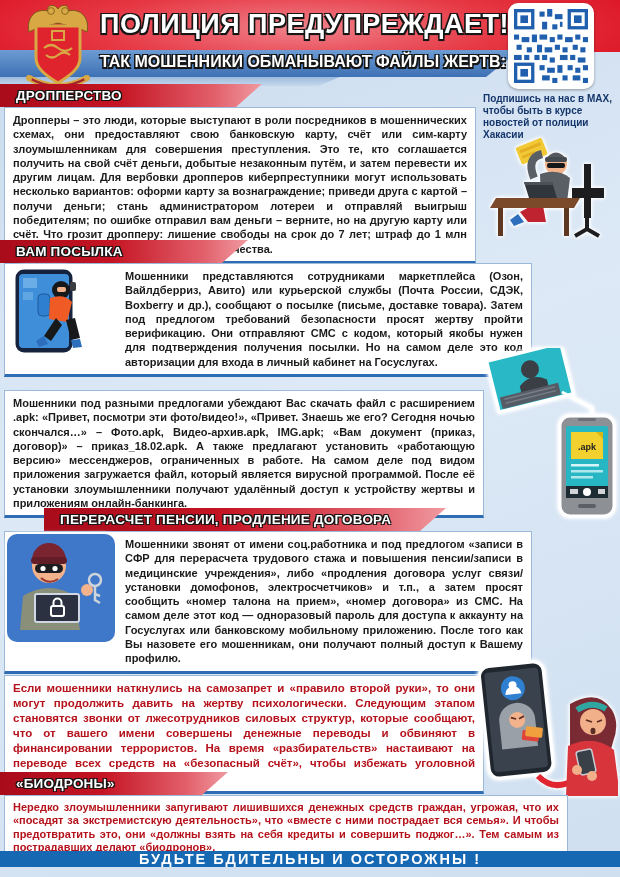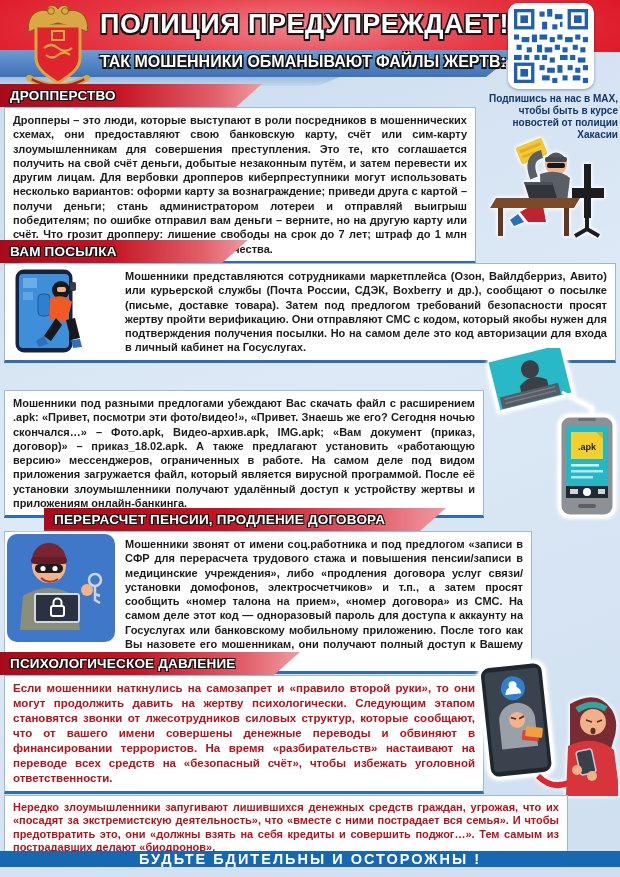--- a/index.html
+++ b/index.html
@@ -15,29 +15,29 @@
   .stripe-tail{position:absolute;left:0;top:77px;width:340px;height:9px;
     background:linear-gradient(180deg,#9dbbdd,#c4d8ec);clip-path:polygon(0 0,100% 0,calc(100% - 22px) 100%,0 100%);}
   .page-title{position:absolute;left:100px;top:9px;width:400px;text-align:center;
     font-size:27px;font-weight:bold;letter-spacing:.5px;white-space:nowrap;}
   .subtitle{position:absolute;left:100px;top:53px;width:400px;text-align:center;
     font-size:16px;font-weight:bold;white-space:nowrap;}
   .outline-w{color:#fff;text-shadow:-1.5px -1.5px 0 #161616,1.5px -1.5px 0 #161616,
     -1.5px 1.5px 0 #161616,1.5px 1.5px 0 #161616,0 2px 1px #161616;}
   .emblem{position:absolute;left:16px;top:2px;}
   
-  .qr-panel{position:absolute;left:483px;top:3px;width:135px;text-align:right;}
+  .qr-panel{position:absolute;left:483px;top:3px;width:135px;text-align:left;}
   .qr-box{width:86px;height:86px;margin:0 auto;background:#fff;border-radius:10px;
     box-shadow:0 1px 3px rgba(0,0,0,.35);display:flex;align-items:center;justify-content:center;}
   .qr-caption{margin-top:4px;font-size:10px;line-height:1.2;font-weight:bold;color:#15366b;}
   
   .sec-banner{position:absolute;left:0;height:23px;
     background:linear-gradient(90deg,#a90b1a 0%,#c51423 45%,#e2606b 82%,#f09ba2 100%);
     clip-path:polygon(0 0,100% 0,calc(100% - 26px) 100%,0 100%);
-    display:flex;align-items:center;padding-left:10px;box-sizing:border-box;}
+    display:flex;align-items:center;padding-left:16px;box-sizing:border-box;}
   .sec-banner span{font-size:13.5px;font-weight:bold;letter-spacing:.2px;white-space:nowrap;
     color:#fff;text-shadow:-1.2px -1.2px 0 #161616,1.2px -1.2px 0 #161616,
     -1.2px 1.2px 0 #161616,1.2px 1.2px 0 #161616;}
   .sec-box{position:absolute;background:#fff;border:1px solid #9db9d9;border-bottom:3px solid #2e6db4;
     box-sizing:border-box;padding:5px 8px;}
   .sec-box p{margin:0;font-size:11px;line-height:1.3;font-weight:bold;text-align:justify;}
   .t-dark{color:#1b1b1b;}
   .t-red{color:#b5121b;}
   .ill{position:absolute;filter:drop-shadow(0 0 2px #fff) drop-shadow(0 0 1px #fff);}
   
@@ -155,21 +155,21 @@
     <polygon points="28,62 112,62 106,72 22,72" fill="#7a4a2b"></polygon>
     <rect x="30" y="72" width="5" height="28" fill="#5e3820"></rect>
       <rect x="96" y="72" width="5" height="28" fill="#5e3820"></rect>
     <path d="M56 46 h28 l5 16 h-28 z" fill="#31353c"></path>
       <path d="M56 46 h28 l1 3 h-28 z" fill="#4b5059"></path>
   </svg>
 
   <div class="sec-banner" style="top:240px;width:248px;">
     <span>ВАМ ПОСЫЛКА</span>
   </div>
-  <div class="sec-box" style="left:4px;top:263px;width:612px;min-height:97px;">
+  <div class="sec-box" style="left:4px;top:263px;width:528px;min-height:97px;">
     <p class="t-dark" style="margin-left:112px;">Мошенники представляются сотрудниками маркетплейса (Озон, Вайлдберриз, Авито) или курьерской службы (Почта России, СДЭК, Boxberry и др.), сообщают о посылке (письме, доставке товара). Затем под предлогом требований безопасности просят жертву пройти верификацию. Они отправляют СМС с кодом, который якобы нужен для подтверждения получения посылки. Но на самом деле это код авторизации для входа в личный кабинет на Госуслугах.</p>
   </div>
   <svg class="ill" style="left:8px;top:266px;" width="106" height="92" viewBox="0 0 106 92">
     <rect x="6" y="2" width="60" height="86" rx="10" fill="#16233f" stroke="#fff" stroke-width="3"></rect>
     <rect x="11" y="8" width="50" height="74" rx="4" fill="#3e8ed9"></rect>
     <rect x="15" y="12" width="14" height="10" fill="#77b5e8" opacity=".8"></rect>
       <rect x="15" y="26" width="10" height="8" fill="#77b5e8" opacity=".6"></rect>
     <rect x="30" y="28" width="12" height="22" rx="4" fill="#2f7fd0" stroke="#1d5a9a"></rect>
     <circle cx="53" cy="24" r="9" fill="#17181a"></circle>
       <rect x="49" y="21" width="9" height="5" rx="2" fill="#f2b28c"></rect>
@@ -228,23 +228,20 @@
     <path d="M34 44 q8 7 17 1" fill="none" stroke="#9b3b2f" stroke-width="2"></path>
     <path d="M16 62 q26 -16 52 0 l5 34 h-60 z" fill="#8a8f7a"></path>
     <circle cx="80" cy="56" r="6" fill="#f2b28c"></circle>
     <circle cx="88" cy="46" r="6" fill="none" stroke="#cfd4da" stroke-width="2.5"></circle>
     <path d="M88 52 v14 l5 3 M88 60 l5 2" stroke="#cfd4da" stroke-width="2.5" fill="none"></path>
     <rect x="28" y="60" width="44" height="28" rx="2" fill="#2b3140" stroke="#cfd6e4" stroke-width="2"></rect>
     <rect x="44" y="72" width="13" height="10" rx="2" fill="none" stroke="#fff" stroke-width="2"></rect>
     <path d="M46.5 72 v-3.5 a4 4 0 0 1 8 0 v3.5" fill="none" stroke="#fff" stroke-width="2"></path>
   </svg>
 
-  <div class="sec-banner" style="top:652px;width:300px;">
-    <span>ПСИХОЛОГИЧЕСКОЕ ДАВЛЕНИЕ</span>
-  </div>
   <div class="sec-box" style="left:4px;top:675px;width:480px;min-height:114px;">
     <p class="t-red" style="font-size:11.5px;">Если мошенники наткнулись на самозапрет и «правило второй руки», то они могут продолжить давить на жертву психологически. Следующим этапом становятся звонки от лжесотрудников силовых структур, которые сообщают, что от вашего имени совершены денежные переводы и обвиняют в финансировании террористов. На время «разбирательств» настаивают на переводе всех средств на «безопасный счёт», чтобы избежать уголовной ответственности.</p>
   </div>
   <svg class="ill" style="left:476px;top:658px;" width="142" height="152" viewBox="0 0 142 152">
     <g transform="rotate(-6 40 60)">
       <rect x="8" y="6" width="64" height="112" rx="10" fill="#20262e" stroke="#fff" stroke-width="3"></rect>
       <rect x="13" y="12" width="54" height="100" rx="4" fill="#3a424d"></rect>
       <circle cx="40" cy="30" r="12" fill="#2f80d0"></circle>
         <circle cx="40" cy="27" r="4" fill="#fff"></circle>
         <path d="M32 36 a8 8 0 0 1 16 0 z" fill="#fff"></path>
@@ -264,20 +261,23 @@
     <path d="M110 62 l6 2 M126 62 l-5 2" stroke="#5a2e24" stroke-width="1.8"></path>
     <ellipse cx="117" cy="73" rx="2.5" ry="3.2" fill="#5a2e24"></ellipse>
     <path d="M92 88 q26 -12 46 4 l6 46 h-54 z" fill="#d8343c"></path>
     <g transform="rotate(-12 110 104)">
         <rect x="102" y="92" width="16" height="24" rx="3" fill="#3a4048" stroke="#c9cdd2" stroke-width="1.5"></rect>
       </g>
     <circle cx="101" cy="112" r="5" fill="#f2b08a"></circle>
       <circle cx="116" cy="118" r="5" fill="#f2b08a"></circle>
   </svg>
 
+  <div class="sec-banner" style="top:772px;width:228px;">
+    <span>«БИОДРОНЫ»</span>
+  </div>
   <div class="sec-box" style="left:4px;top:795px;width:564px;min-height:52px;border-bottom-width:1px;">
     <p class="t-red" style="font-size:11px;line-height:1.22;">Нередко злоумышленники запугивают лишившихся денежных средств граждан, угрожая, что их «посадят за экстремистскую деятельность», что «вместе с ними пострадает вся семья». И чтобы предотвратить это, они «должны взять на себя кредиты и совершить поджог…». Тем самым из пострадавших делают «биодронов».</p>
   </div>
 
   <div class="footer">
     <span>БУДЬТЕ БДИТЕЛЬНЫ И ОСТОРОЖНЫ !</span>
   </div>
 
 </div>
 

